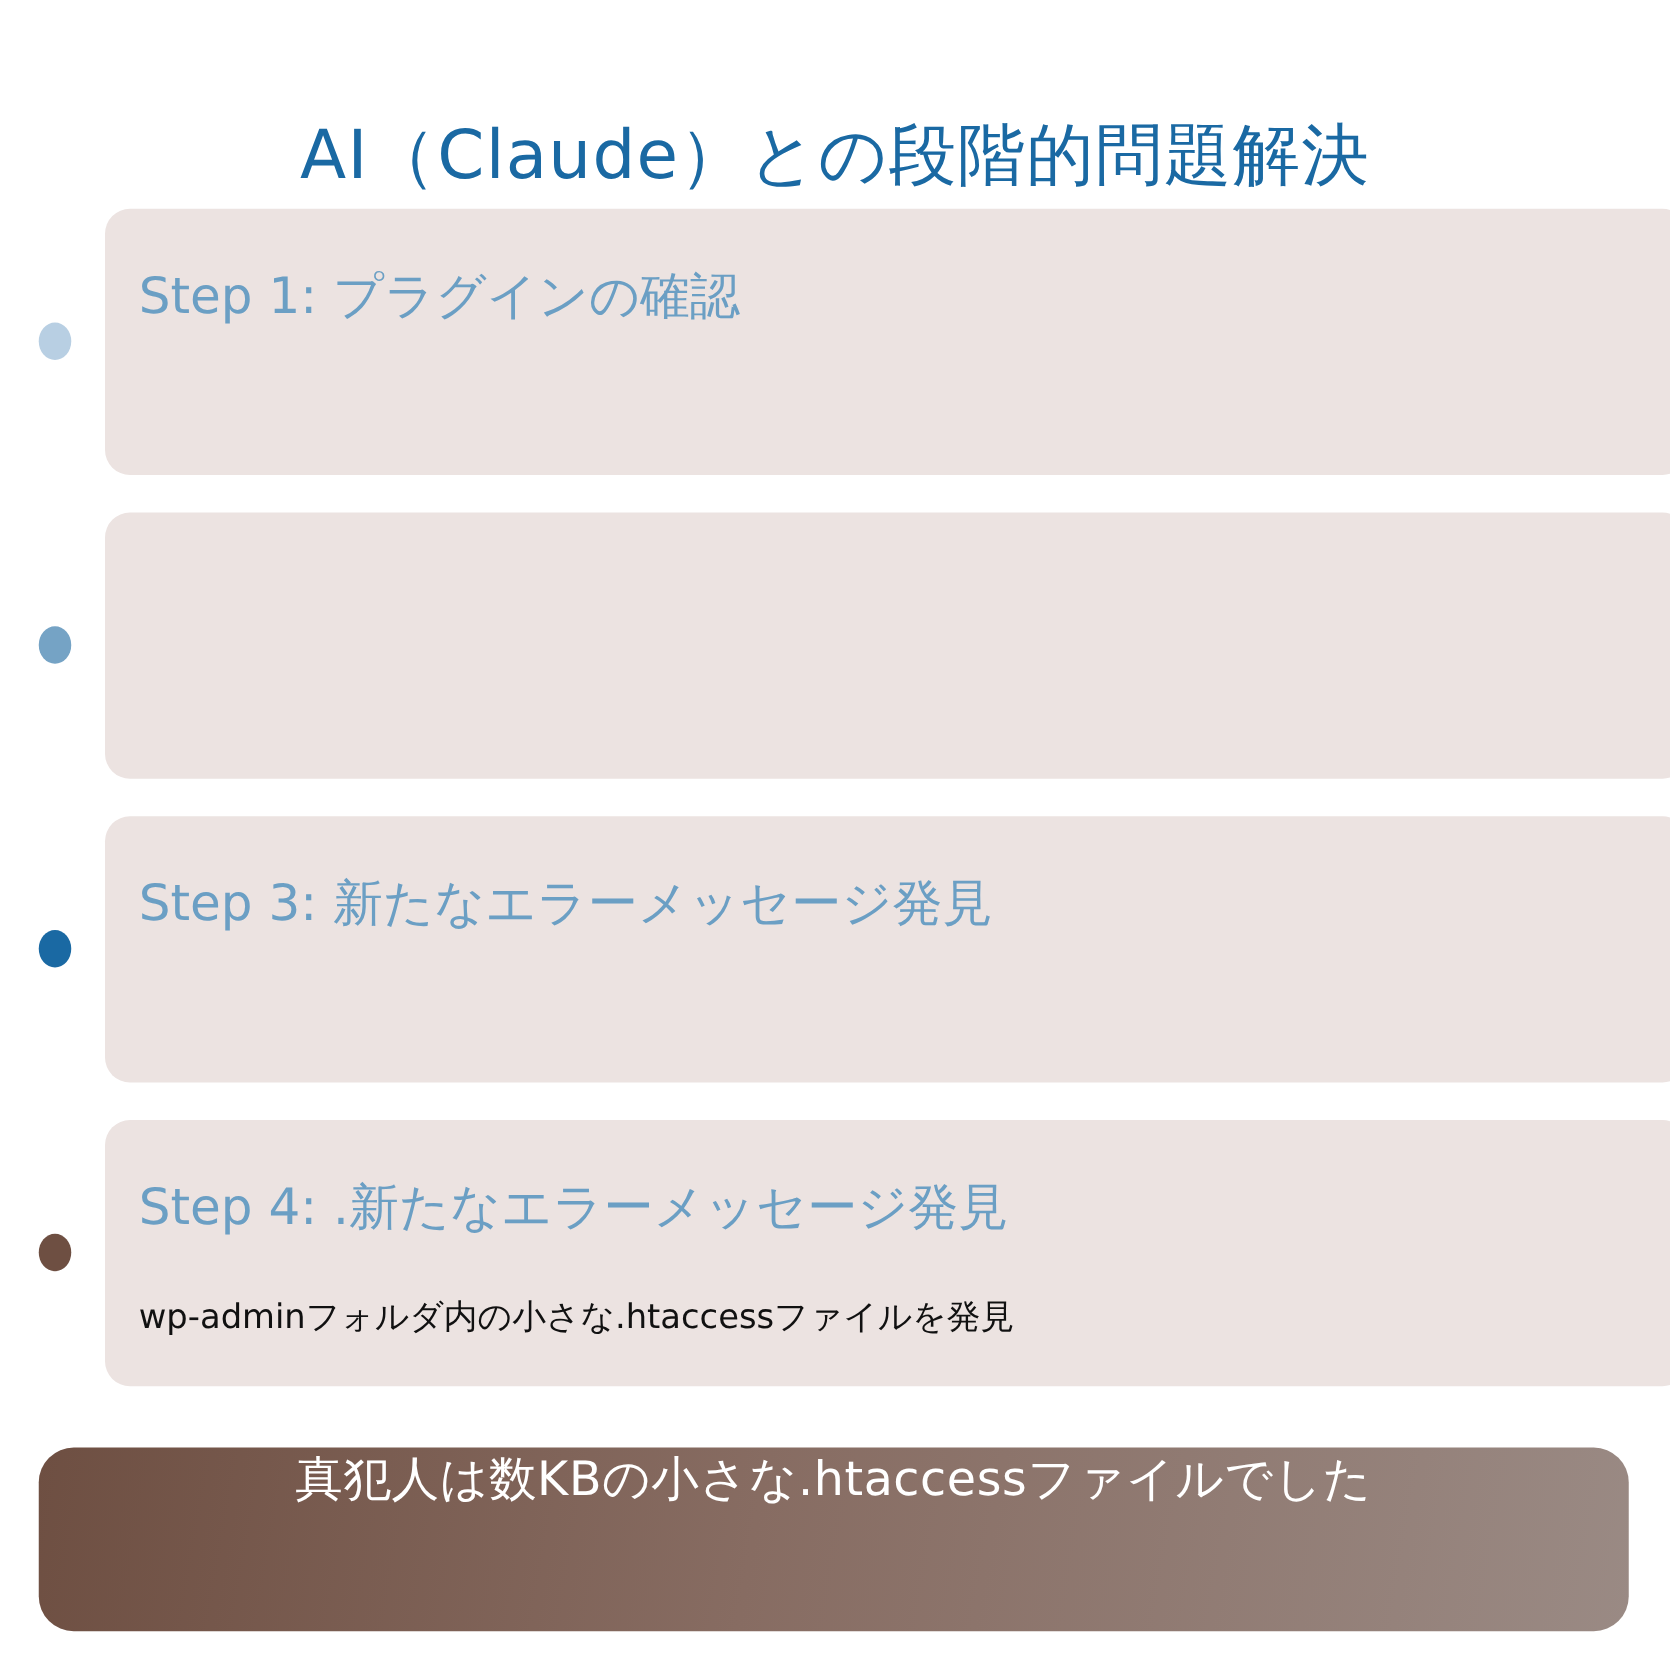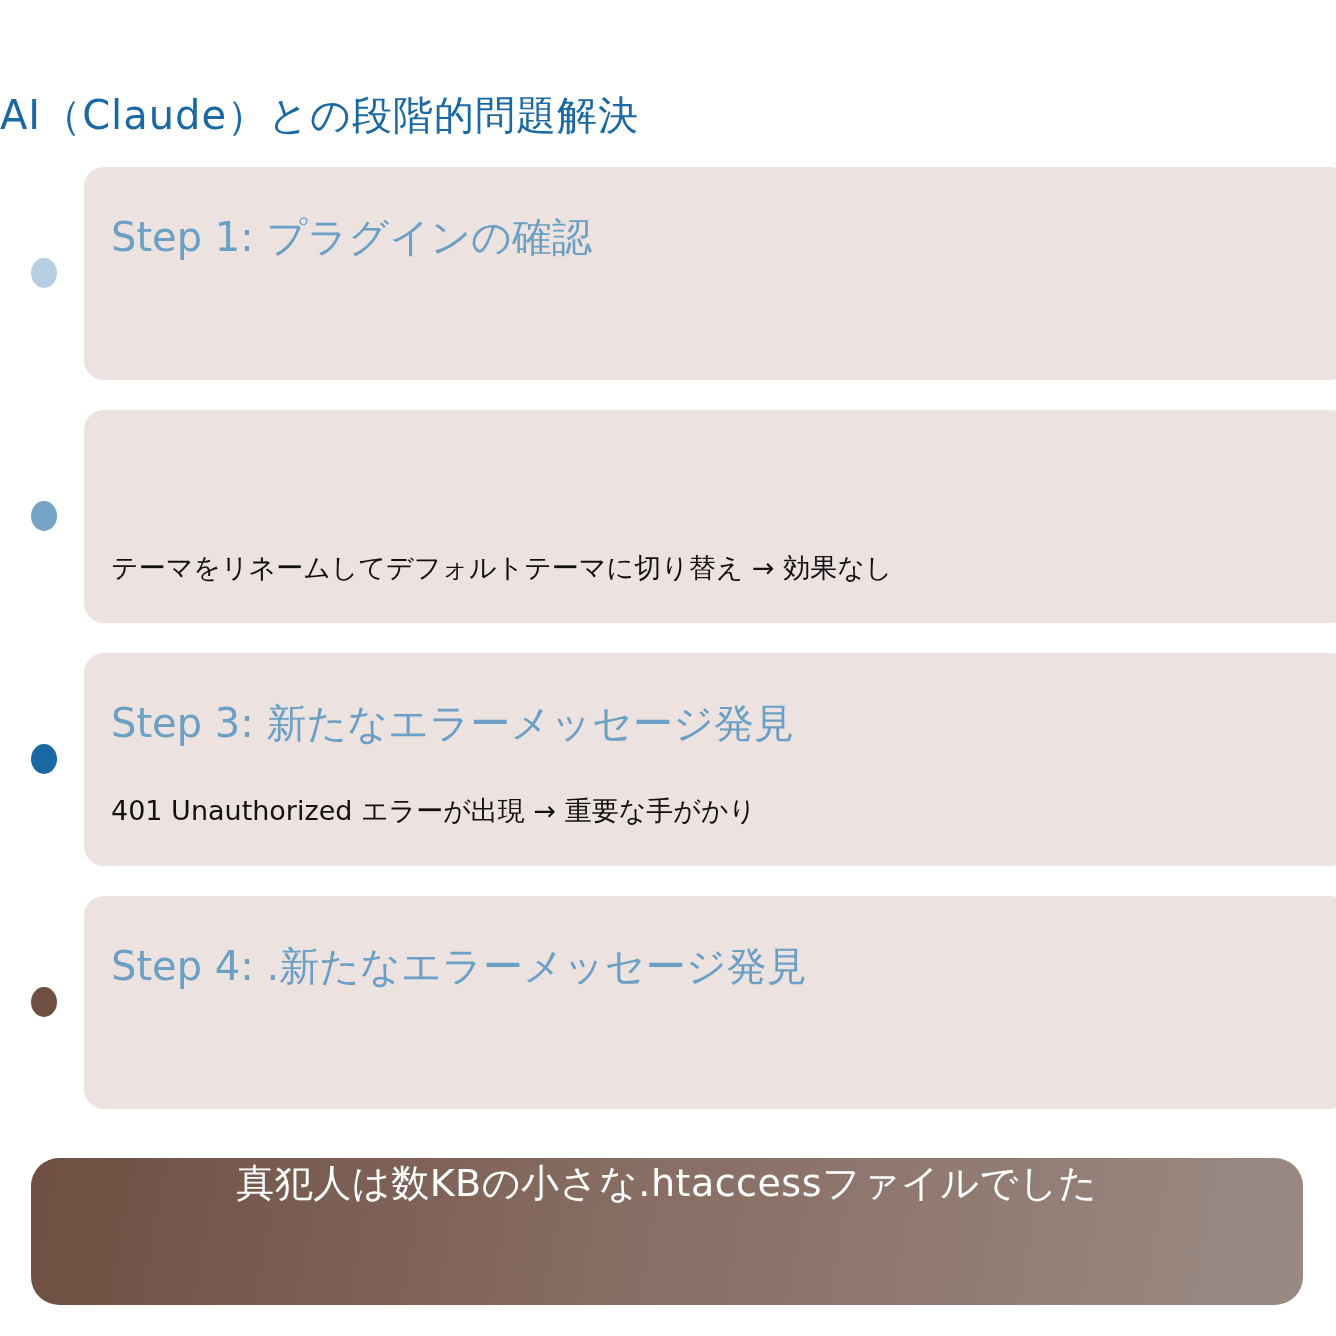--- a/index.html
+++ b/index.html
@@ -12,22 +12,22 @@
       height: 1336px;
       position: relative;
       overflow: hidden;
       font-family: "DejaVu Sans", "Liberation Sans", sans-serif;
     }
     .title {
       position: absolute;
       left: 0;
       top: 50px;
       width: 1336px;
-      text-align: left;
-      font-size: 40px;
+      text-align: center;
+      font-size: 54px;
       line-height: 76px;
       color: #1a69a3;
       font-weight: normal;
       letter-spacing: 1px;
     }
     .step-dot {
       position: absolute;
       left: 31px;
       width: 26px;
       height: 30px;
@@ -84,30 +84,29 @@
 
 <div>
 
   <div class="step-dot" style="top:258px;background:#b8cfe3;"></div>
   <div class="step-card" style="top:167px;">
     <div class="step-title">Step 1: プラグインの確認</div>
   </div>
 
   <div class="step-dot" style="top:501px;background:#75a3c5;"></div>
   <div class="step-card" style="top:410px;">
-    <div class="step-desc">テーマをリネームしてデフォルトテーマに切り替え → 効果なし</div>
   </div>
 
   <div class="step-dot" style="top:744px;background:#1a69a3;"></div>
   <div class="step-card" style="top:653px;">
     <div class="step-title">Step 3: 新たなエラーメッセージ発見</div>
-    <div class="step-desc">401 Unauthorized エラーが出現 → 重要な手がかり</div>
   </div>
 
   <div class="step-dot" style="top:987px;background:#6e4f42;"></div>
   <div class="step-card" style="top:896px;">
     <div class="step-title">Step 4: .新たなエラーメッセージ発見</div>
+    <div class="step-desc">wp-adminフォルダ内の小さな.htaccessファイルを発見</div>
   </div>
 </div>
 
 <div class="conclusion">
   <span class="conclusion-text">真犯人は数KBの小さな.htaccessファイルでした</span>
 </div>
 
 </body></html>

